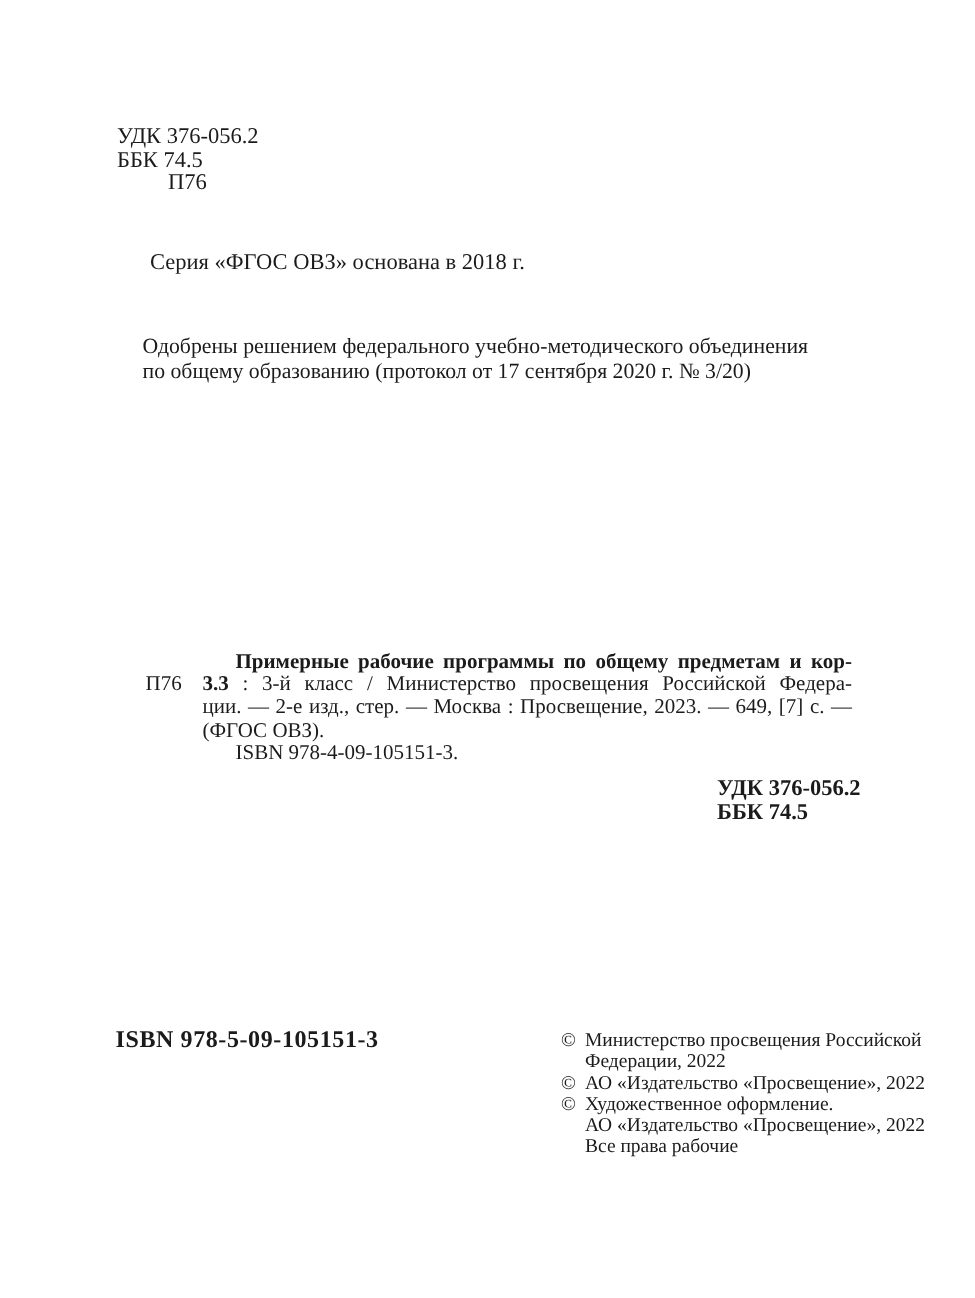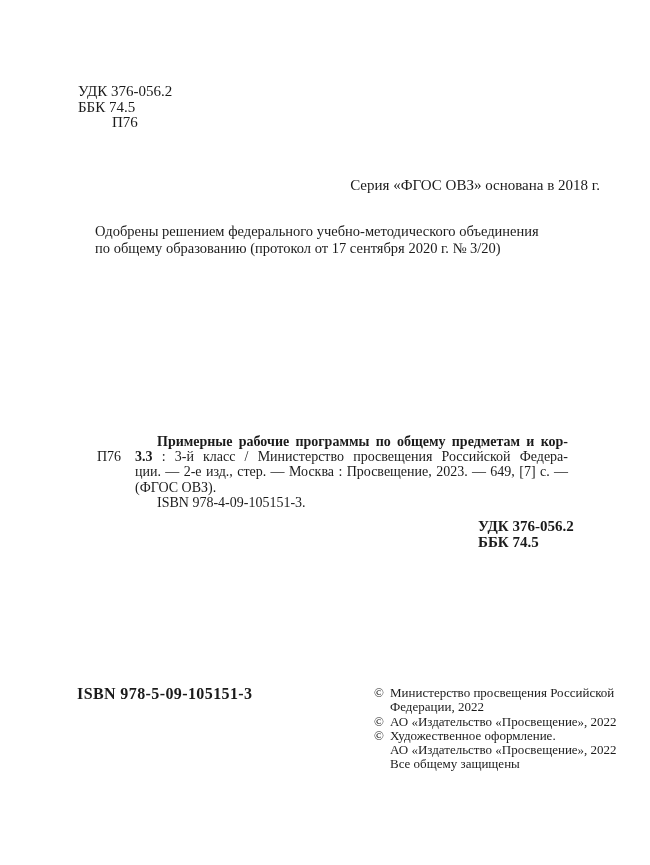--- a/index.html
+++ b/index.html
@@ -25,23 +25,22 @@
     white-space: nowrap;
   }
   .top-block .author-sign { margin-left: 34px; }
 
   
   .series-line {
     position: absolute;
     left: 100px;
     top: 167px;
     width: 500px;
-    text-align: right;
+    text-align: left;
     font-size: 15px;
-    margin-top: 10px;
   }
 
   
   .approval {
     position: absolute;
     left: 95px;
     top: 223px;
     width: 520px;
     text-align: left;
     font-weight: normal;
@@ -152,18 +151,18 @@
       <span class="sym">©</span>
       <div class="lines">
         <div>АО «Издательство «Просвещение», 2022</div>
       </div>
     </div>
     <div class="entry">
       <span class="sym">©</span>
       <div class="lines">
         <div>Художественное оформление.</div>
         <div>АО «Издательство «Просвещение», 2022</div>
-        <div>Все общему защищены</div>
+        <div>Все права рабочие</div>
       </div>
     </div>
   </div>
 
 </div>
 
 </body></html>

